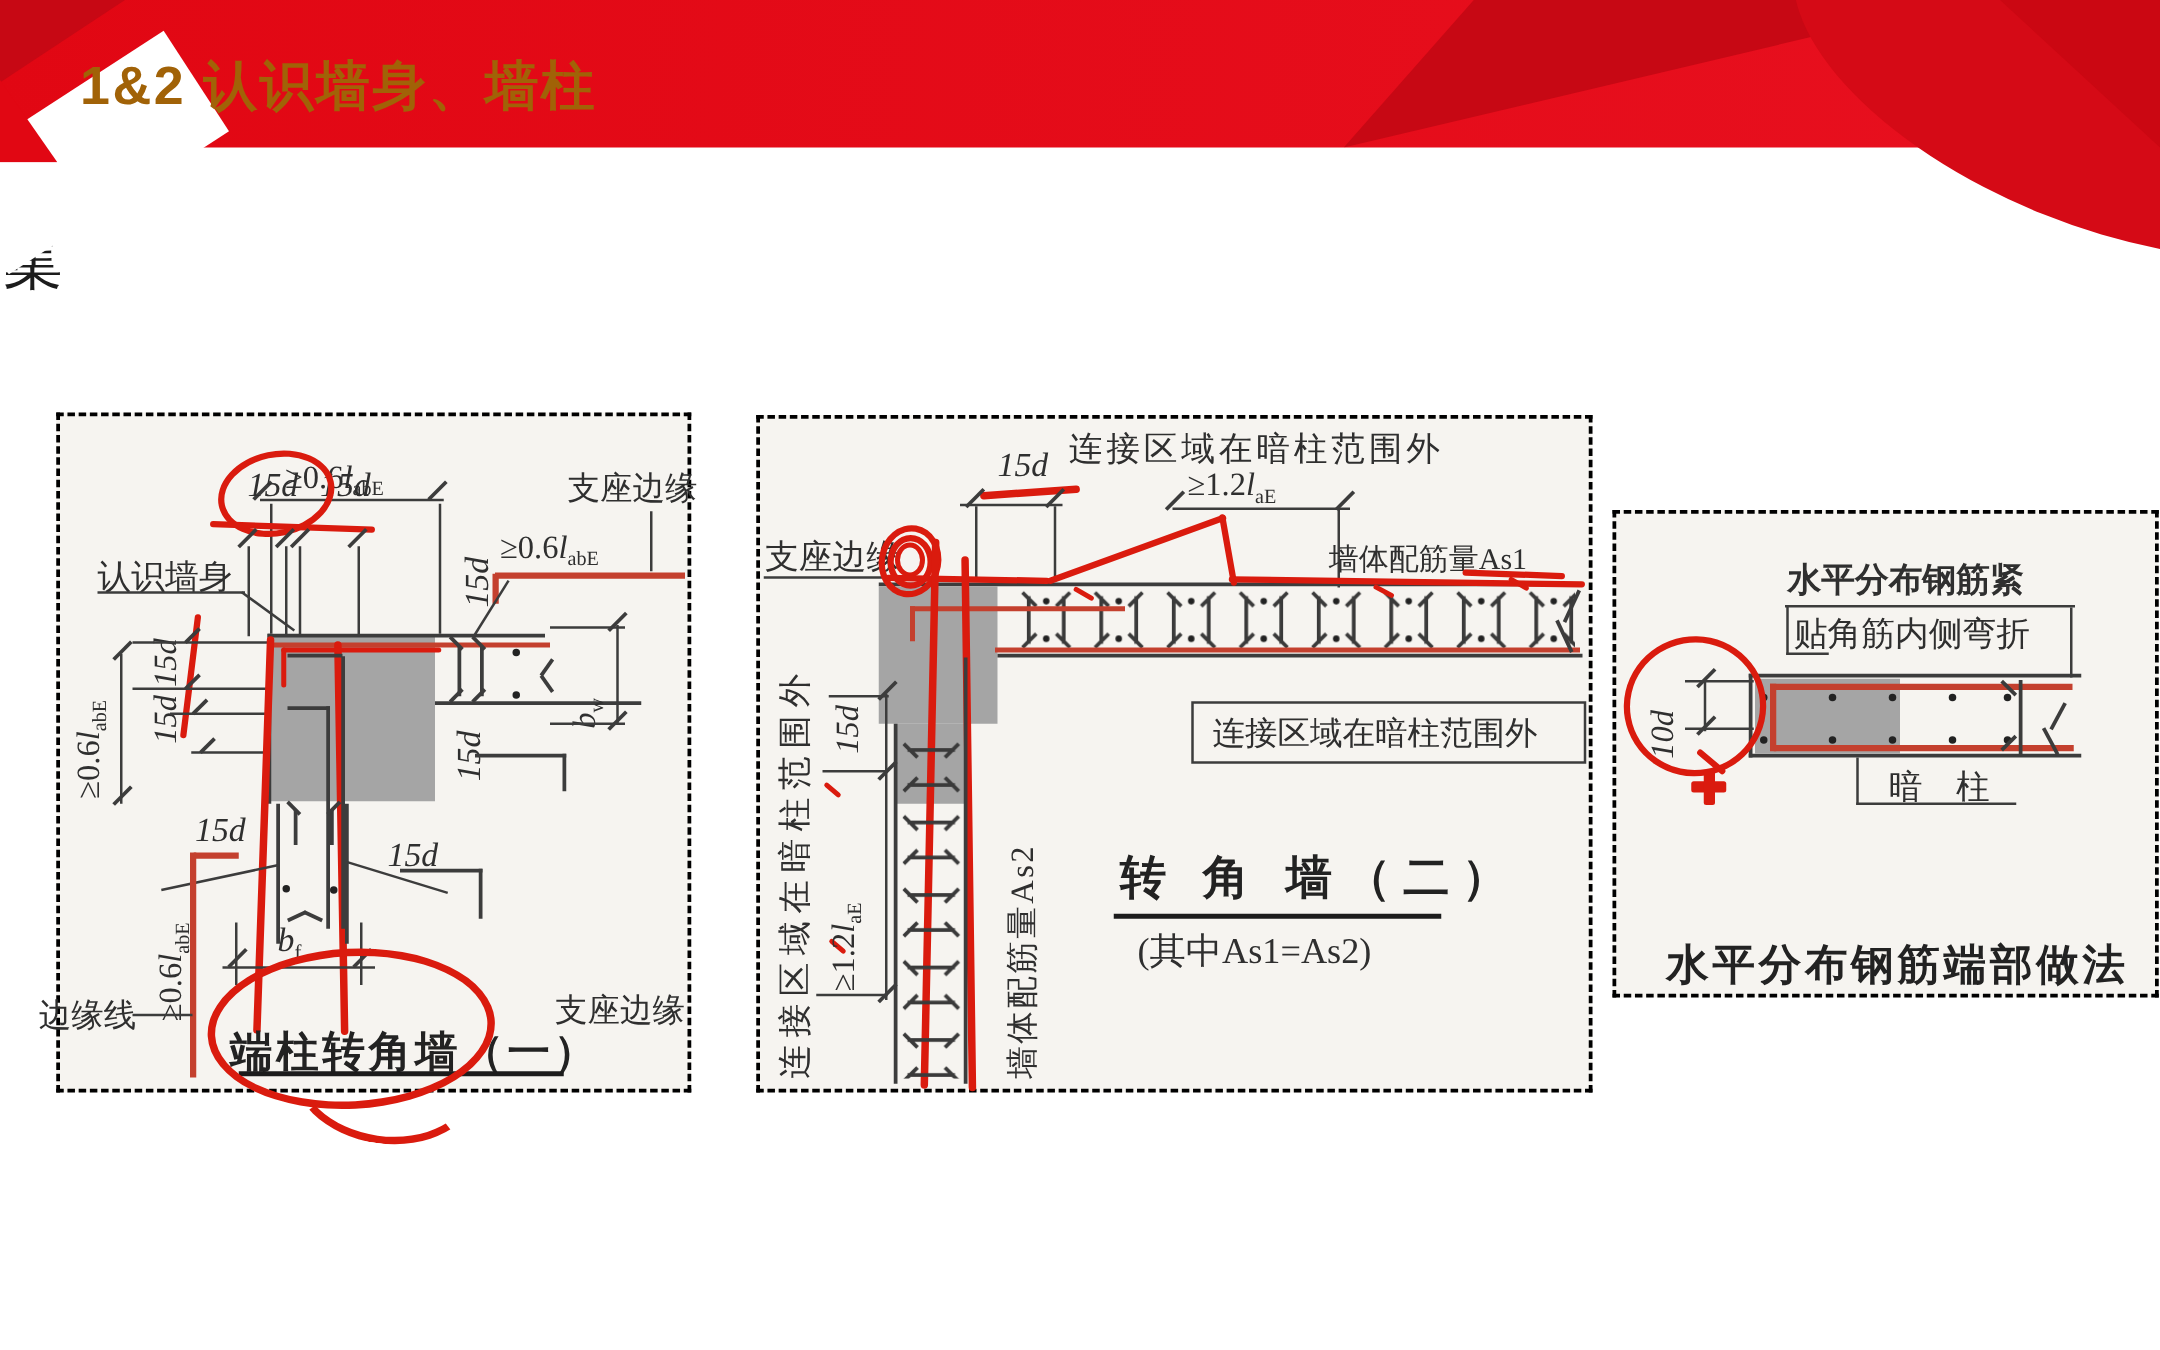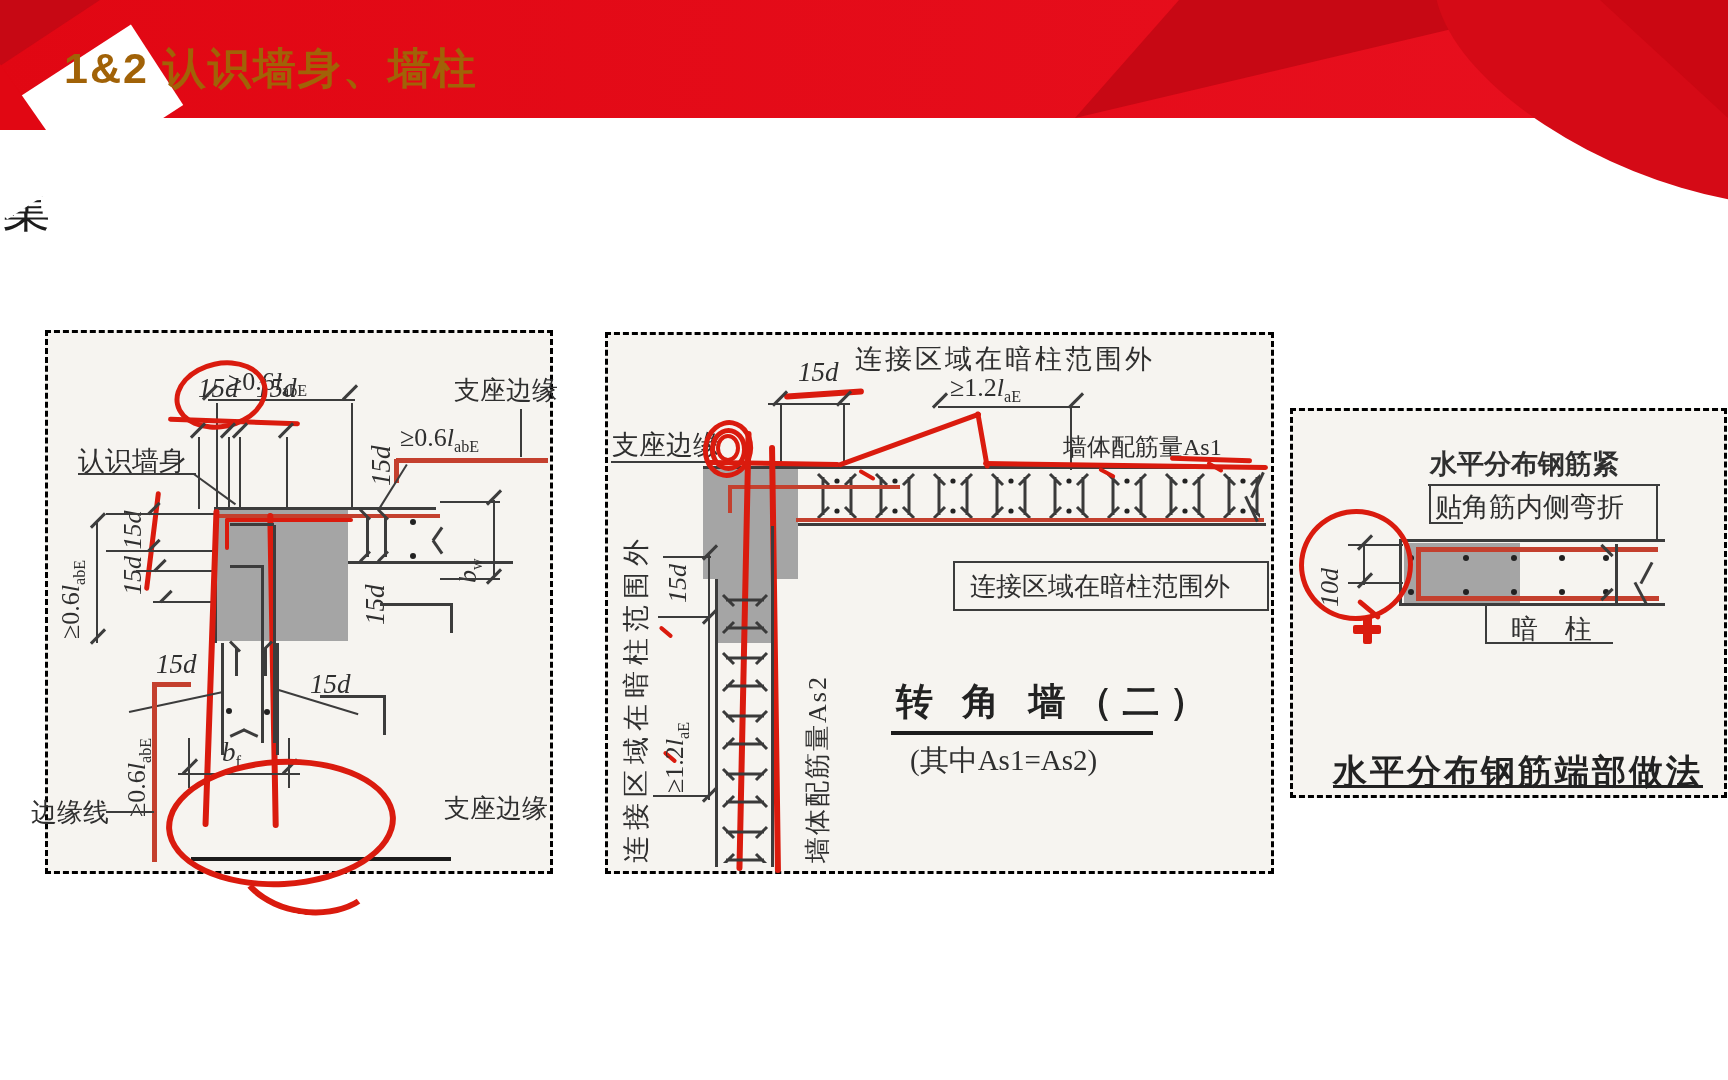--- a/index.html
+++ b/index.html
@@ -172,20 +172,21 @@
       <i>b</i><sub>f</sub></div>
     <div class="ln" style="left:140px;top:405px;width:2px;height:50px;"></div>
     <div class="ln" style="left:240px;top:405px;width:2px;height:50px;"></div>
     <div class="ln" style="left:130px;top:440px;width:122px;height:2px;"></div>
     <div class="tick" style="left:132px;top:432px;"></div>
     <div class="tick" style="left:232px;top:432px;"></div>
 
     <div class="lab" style="left:-17px;top:462px;font-size:26px;">边缘线</div>
     <div class="ln" style="left:58px;top:478px;width:48px;height:2px;"></div>
     <div class="lab" style="left:396px;top:458px;font-size:26px;">支座边缘</div>
+    <div class="lab figtitle" style="left:136px;top:486px;font-size:34px;">端柱转角墙（一）</div>
     <div class="ln" style="left:143px;top:524px;width:260px;height:4px;background:#1c1c1c;"></div>
     <div class="circ" style="left:118px;top:426px;width:218px;height:116px;border-width:6px;transform:rotate(-3deg);"></div>
     <div class="a" style="left:185px;top:470px;width:140px;height:100px;border:6px solid transparent;border-bottom-color:#da1b0e;border-radius:50%;transform:rotate(8deg);"></div>
   </div>
 
   <div class="a fig" style="left:605px;top:332px;width:663px;height:536px;">
 
     <div class="lab" style="left:247px;top:6px;letter-spacing:3px;">连接区域在暗柱范围外</div>
 
     <div class="lab a" style="left:190px;top:22px;font-style:italic;">
@@ -324,16 +325,16 @@
       <span>10</span><i>d</i></div>
     <div class="circ" style="left:6px;top:98px;width:104px;height:102px;transform:rotate(-10deg);"></div>
     <div class="lh" style="left:62px;top:196px;width:28px;height:5px;transform:rotate(40deg);"></div>
     <div class="lh" style="left:60px;top:214px;width:28px;height:9px;border-radius:2px;"></div>
     <div class="lh" style="left:70px;top:205px;width:9px;height:28px;border-radius:2px;"></div>
 
     <div class="ln" style="left:192px;top:195px;width:2px;height:38px;"></div>
     <div class="ln" style="left:192px;top:231px;width:128px;height:2px;"></div>
     <div class="lab" style="left:218px;top:200px;letter-spacing:10px;">暗  柱</div>
 
-    <div class="lab figtitle" style="left:40px;top:338px;font-size:34px;text-decoration:underline;">水平分布钢筋端部做法</div>
+    <div class="lab figtitle" style="left:40px;top:338px;font-size:34px;">水平分布钢筋端部做法</div>
   </div>
 
 </div>
 
 </body></html>

